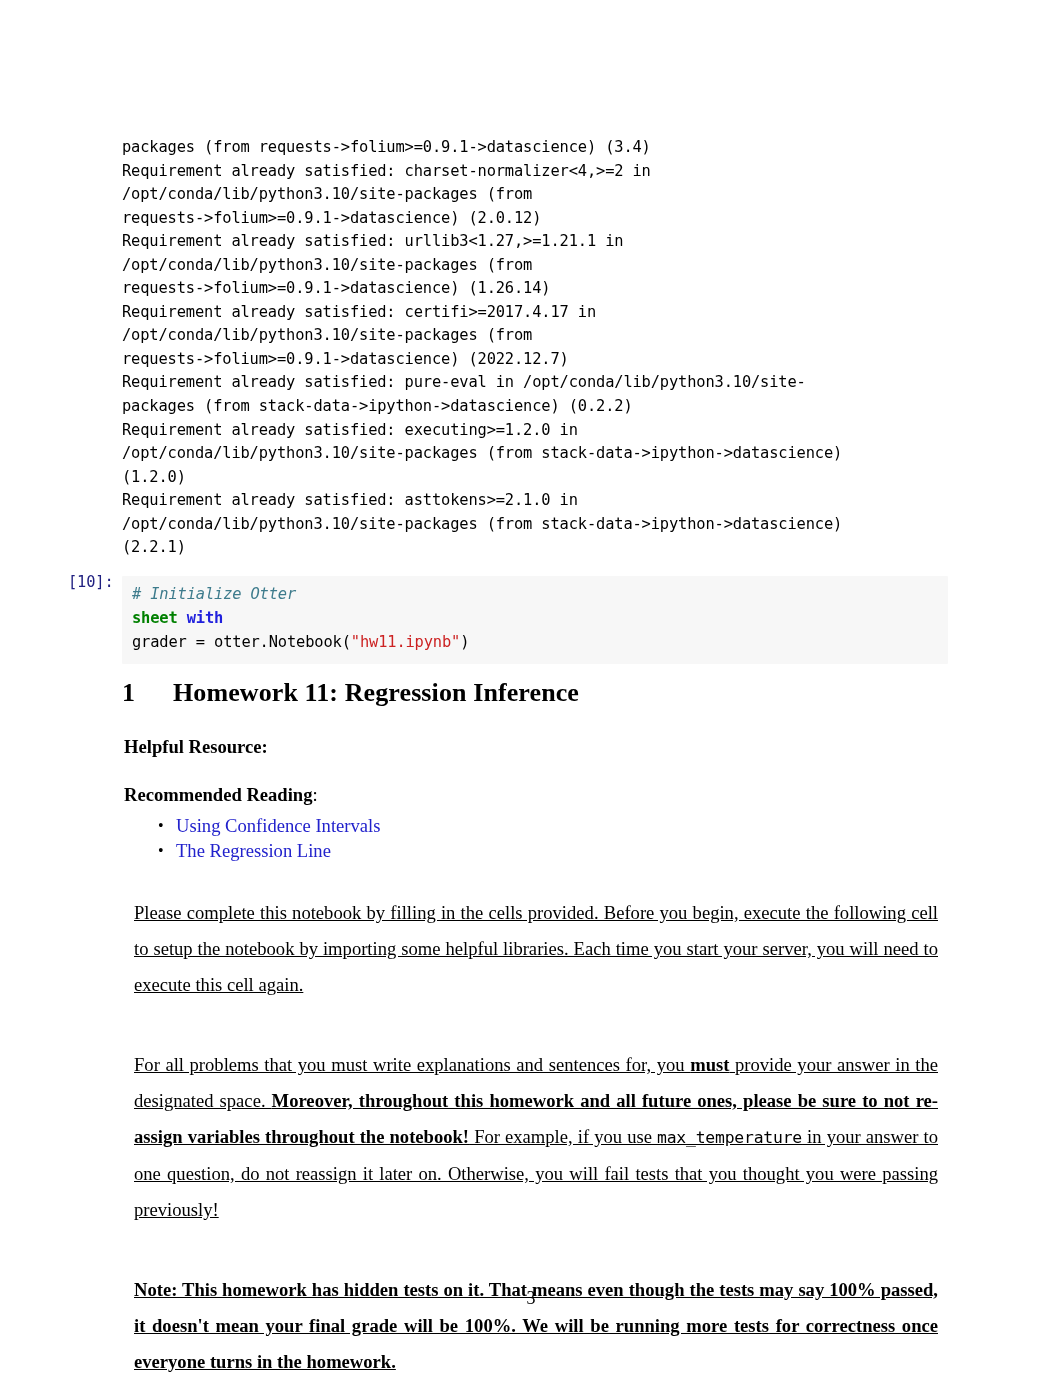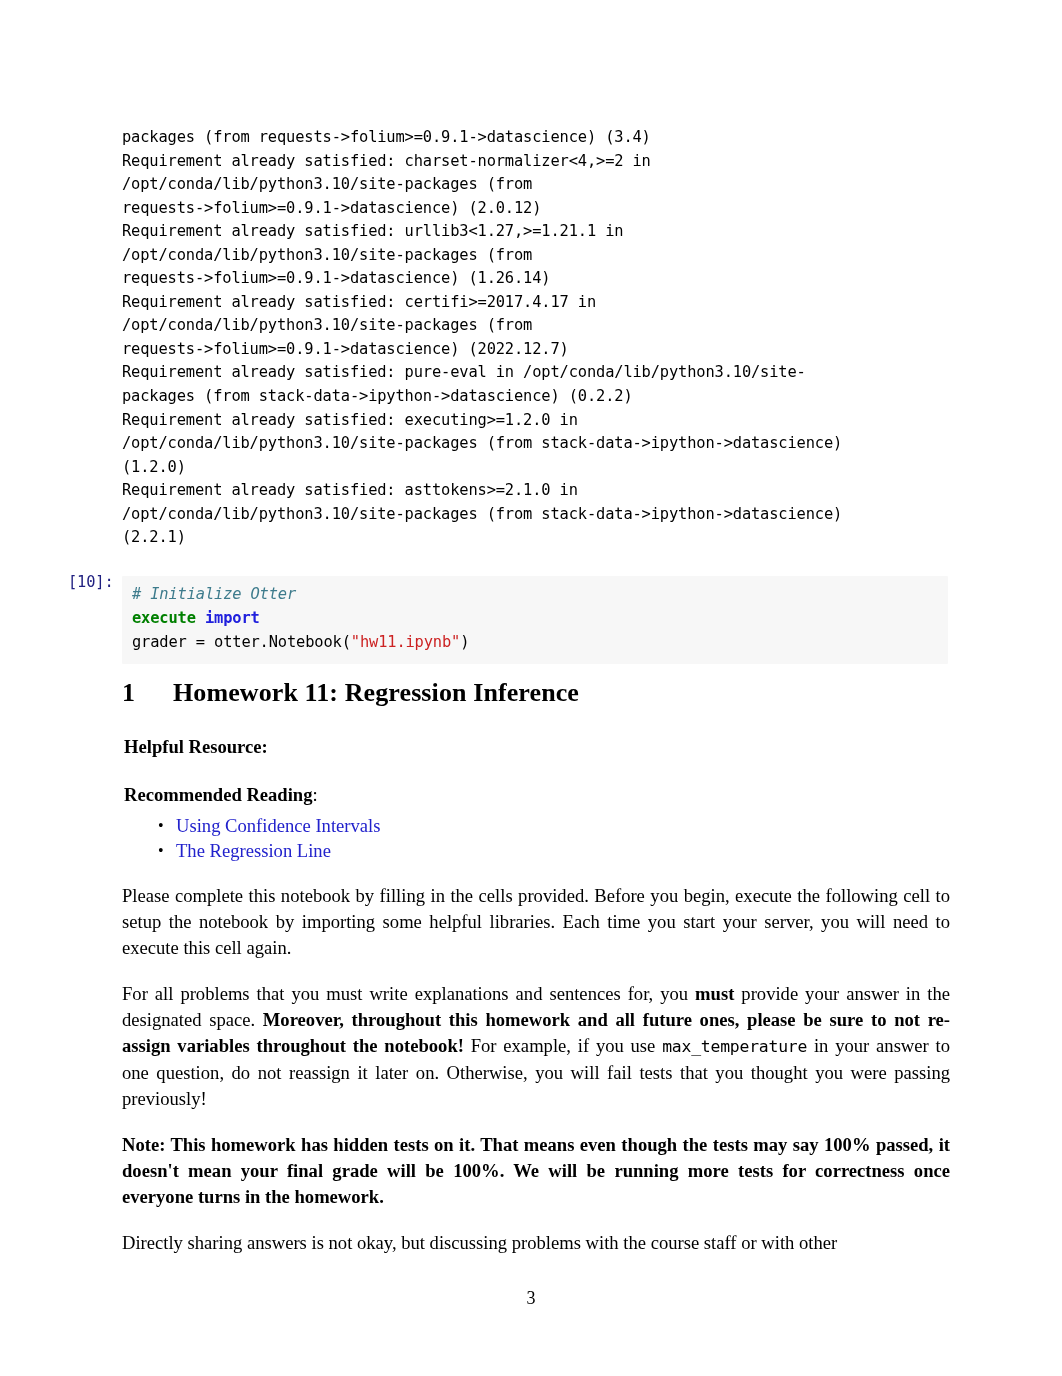--- a/index.html
+++ b/index.html
@@ -19,21 +19,21 @@
     height: 1376px;
     background: #ffffff;
     overflow: hidden;
     box-sizing: border-box;
   }
 
   
   .output-block {
     position: absolute;
     left: 122px;
-    top: 126px;
+    top: 136px;
     width: 828px;
   }
   .output-line {
     font-family: "DejaVu Sans Mono", "Liberation Mono", monospace;
     font-size: 15.4px;
     line-height: 23.55px;
     color: #000000;
     white-space: pre;
     letter-spacing: -0.15px;
   }
@@ -96,25 +96,26 @@
     line-height: 34px;
     letter-spacing: 0.1px;
     color: #000000;
   }
   h1.section-title .num {
     display: inline-block;
     width: 51px;
   }
   p.para {
     font-size: 18.6px;
-    line-height: 26px;
-    margin: 0;
+    line-height: 36px;
+    margin: 12px;
     text-align: justify;
     color: #000000;
     hyphens: none;
+    text-decoration: underline;
   }
   p.subhead {
     margin: 2px;
     font-size: 18.6px;
     line-height: 26px;
   }
   .b { font-weight: bold; }
   .mono {
     font-family: "DejaVu Sans Mono", "Liberation Mono", monospace;
     font-size: 16.4px;
@@ -182,21 +183,21 @@
     <div class="output-line">(1.2.0)</div>
     <div class="output-line">Requirement already satisfied: asttokens&gt;=2.1.0 in</div>
     <div class="output-line">/opt/conda/lib/python3.10/site-packages (from stack-data-&gt;ipython-&gt;datascience)</div>
     <div class="output-line">(2.2.1)</div>
   </div>
 
   <div class="code-cell">
     <div class="code-prompt">[10]:</div>
     <div class="code-body">
       <div class="code-line"><span class="tok-comment"># Initialize Otter</span></div>
-      <div class="code-line"><span class="tok-keyword">execute</span><span class="tok-plain"> </span><span class="tok-name">import</span></div>
+      <div class="code-line"><span class="tok-keyword">sheet</span><span class="tok-plain"> </span><span class="tok-name">with</span></div>
       <div class="code-line"><span class="tok-plain">grader = otter.Notebook(</span><span class="tok-string">"hw11.ipynb"</span><span class="tok-plain">)</span></div>
     </div>
   </div>
 
   <div class="md">
 
     <h1 class="section-title"><span class="num">1</span><span>Homework 11: Regression Inference</span></h1>
 
     <div class="gap-c"></div>
 

